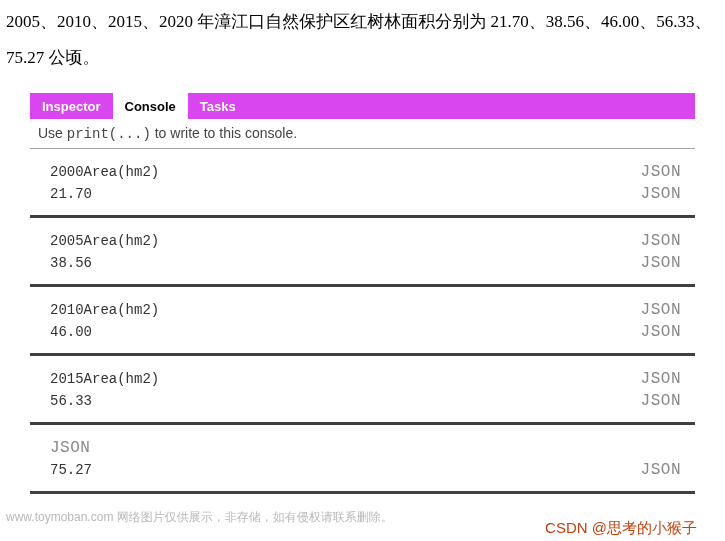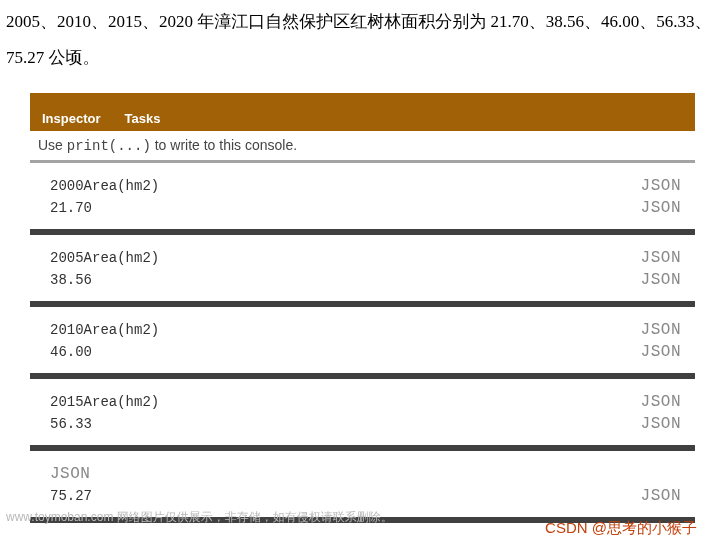--- a/index.html
+++ b/index.html
@@ -14,54 +14,54 @@
       padding: 4px 6px 18px 6px;
       font-size: 17px;
       color: #000;
       line-height: 2.1;
       font-family: "SimSun", "宋体", serif;
     }
     .console-panel {
       margin: 0 30px 0 30px;
     }
     .tab-bar {
-      background: #a16207;
+      background: #d946ef;
       display: flex;
-      height: 38px;
+      height: 26px;
       align-items: flex-end;
     }
     .tab {
       padding: 4px 12px;
       font-size: 13px;
       font-weight: bold;
       color: #fff;
       cursor: pointer;
       height: 26px;
       display: flex;
       align-items: center;
     }
     .tab.active {
       background: #fff;
       color: #000;
     }
     .console-hint {
       padding: 6px 8px;
       font-size: 14px;
       color: #444;
-      border-bottom: 3px solid #a3a3a3;
+      border-bottom: 1px solid #a3a3a3;
     }
     .console-hint .mono {
       font-family: "Courier New", monospace;
       font-size: 14px;
     }
     .console-body {
       background: #fff;
     }
     .entry-group {
-      border-bottom: 6px solid #404040;
+      border-bottom: 3px solid #404040;
       padding: 12px 0 10px 0;
     }
     .entry-row {
       display: flex;
       justify-content: space-between;
       align-items: center;
       padding: 2px 14px 2px 20px;
     }
     .entry-text {
       font-family: "Courier New", "SimSun", monospace;
@@ -96,20 +96,21 @@
     }
   </style>
 </head>
 <body>
 
 <div class="header-text">2005、2010、2015、2020 年漳江口自然保护区红树林面积分别为 21.70、38.56、46.00、56.33、75.27 公顷。</div>
 
 <div class="console-panel">
   <div class="tab-bar">
     <div class="tab">Inspector</div>
+    <div class="tab active">Console</div>
     <div class="tab">Tasks</div>
   </div>
   <div class="console-hint">
     <span>Use </span><span class="mono">print(...)</span><span> to write to this console.</span>
   </div>
   <div class="console-body" id="console-body">
       <div class="entry-group">
         <div class="entry-row">
           <span class="entry-text">2000Area(hm2)</span>
           <span class="json-tag">JSON</span>

